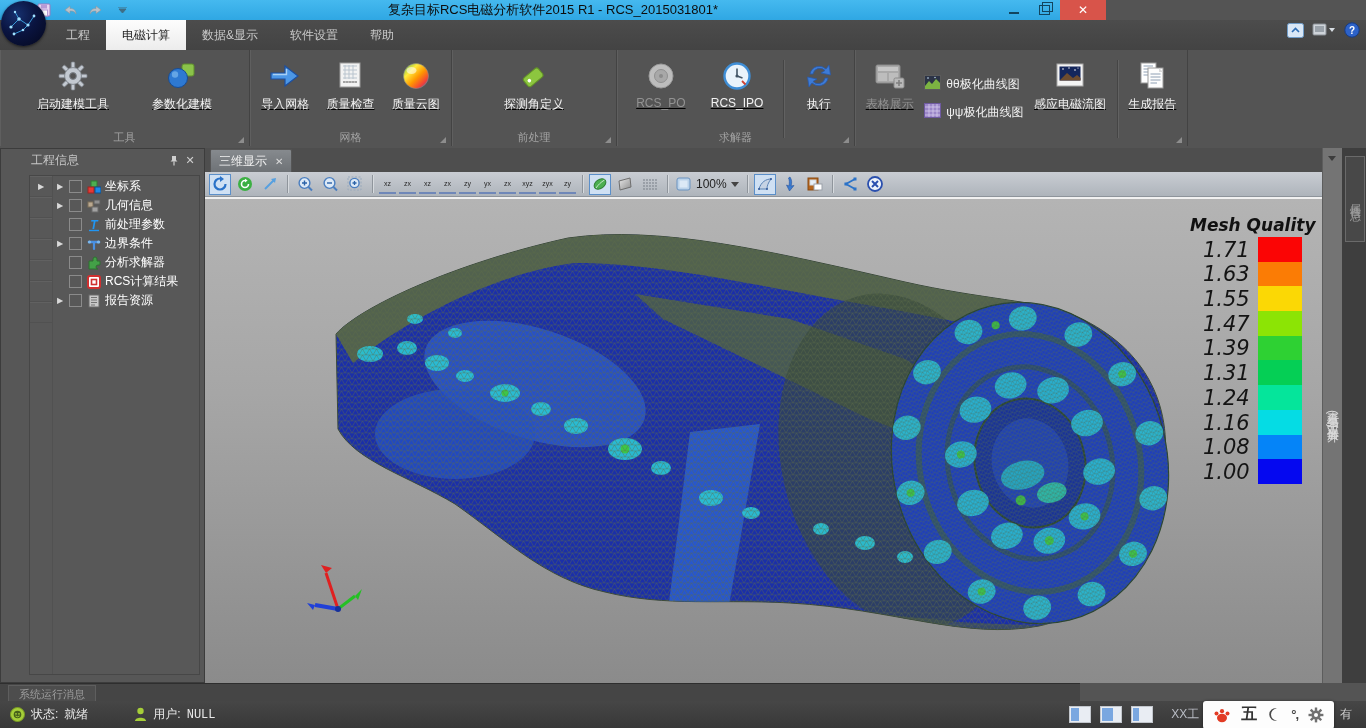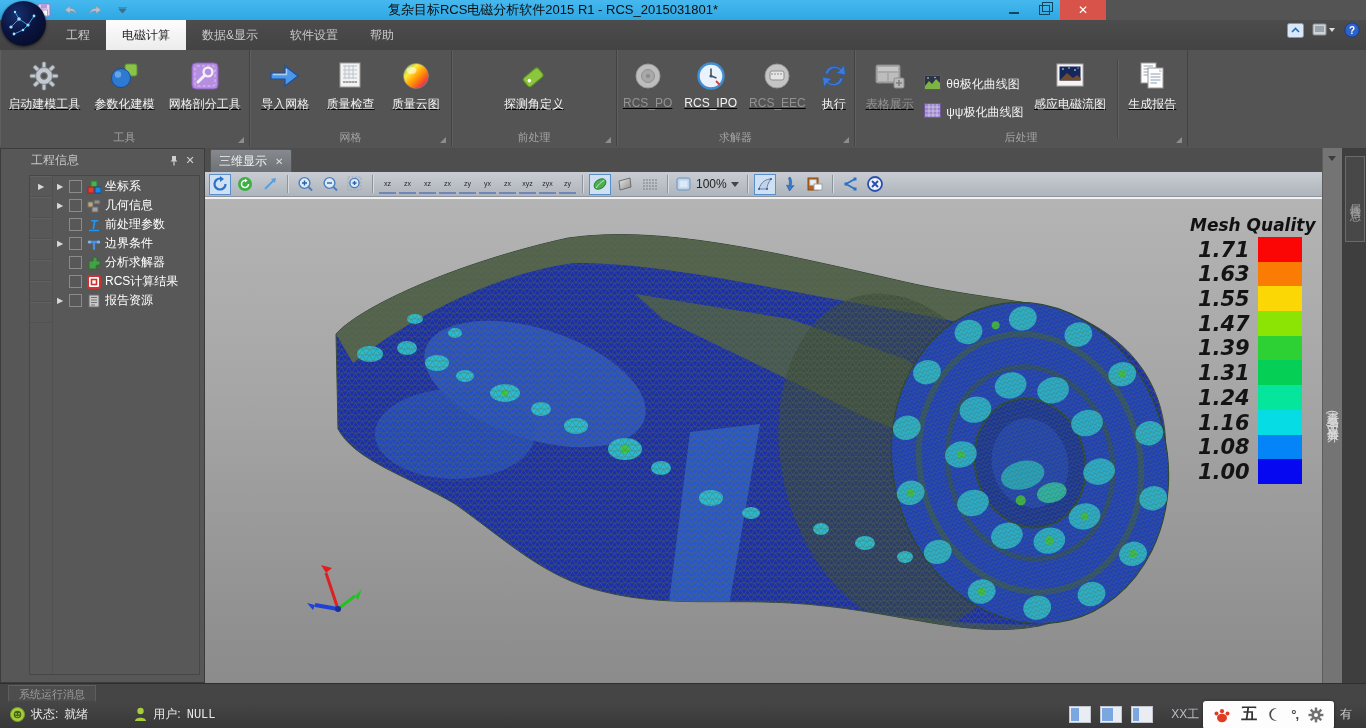--- a/index.html
+++ b/index.html
@@ -79,36 +79,36 @@
 
   .viewport{left:205px;top:197px;width:1117px;height:486px;
             background:linear-gradient(#b4b4b4 0%,#a6a6a6 40%,#8b8b8b 100%);
             border-top:2px solid #f1f1f1;box-sizing:border-box;overflow:hidden;}
 
   
   .legend{position:absolute;right:20px;top:16px;width:112px;}
   .lg-title{font-size:17px;font-weight:bold;font-style:italic;color:#111;text-align:center;margin-bottom:2px;
             font-family:"DejaVu Sans",sans-serif;white-space:nowrap;}
   .lg-row{display:flex;align-items:flex-end;height:24.7px;}
-  .lg-val{width:62px;text-align:right;padding-right:8px;font-size:21px;font-weight:bold;font-style:italic;
+  .lg-val{width:62px;text-align:right;padding-right:8px;font-size:21px;font-weight:normal;font-style:italic;
           color:#141414;line-height:24px;font-family:"DejaVu Sans",sans-serif;}
   .lg-sw{width:46px;height:24.7px;}
 
   
   .result-strip{left:1322px;top:148px;width:20px;height:535px;background:#747474;border-left:1px solid #5d5d5d;box-sizing:border-box;}
   .result-strip .arr{position:absolute;top:8px;left:5px;}
   .vert-text{position:absolute;top:50%;left:50%;transform:translate(-50%,-50%);
              writing-mode:vertical-rl;font-size:12px;color:#dadada;letter-spacing:2px;white-space:nowrap;}
   .rightdock{left:1342px;top:148px;width:24px;height:535px;background:#3e3e3e;}
   .prop-tab{position:absolute;left:3px;top:8px;width:18px;height:84px;background:#484848;border:1px solid #6a6a6a;
             display:flex;align-items:center;justify-content:center;cursor:pointer;}
   .prop-tab span{writing-mode:vertical-rl;font-size:11px;color:#9d9d9d;letter-spacing:2px;}
 
   
-  .msgrow{left:0;top:683px;width:1366px;height:18px;background:#454545;border-top:1px solid #2e2e2e;}
+  .msgrow{left:0;top:683px;width:1080px;height:18px;background:#454545;border-top:1px solid #2e2e2e;}
   .msgtab{position:absolute;left:8px;top:1px;height:16px;padding:0 10px;background:#4d4d4d;
           border:1px solid #5e5e5e;border-bottom:none;font-size:11px;color:#9c9c9c;display:flex;align-items:center;cursor:pointer;}
   .statusbar{left:0;top:701px;width:1366px;height:27px;background:linear-gradient(#464646,#383838);
              display:flex;align-items:center;padding:0 10px;box-sizing:border-box;font-size:12px;color:#e8e8e8;}
   .stat-item{display:flex;align-items:center;gap:6px;margin-right:46px;}
   .stat-spacer{flex:1;}
   .layout-icons{display:flex;gap:9px;margin-right:18px;}
   .lyi{width:20px;height:15px;background:#e9edf3;border:1px solid #c2c6cc;position:relative;cursor:pointer;}
   .lyi i{position:absolute;left:1px;top:1px;bottom:1px;background:#7aa7e0;}
   .copy-frag{color:#b9bcc4;margin-right:4px;}
@@ -230,31 +230,20 @@
     <div class="rbtn">
       <span class="ricon">
         <svg width="30" height="30">
             <rect x="15" y="3" width="12" height="12" rx="2" fill="#8bc34a" stroke="#5e8f2c"></rect>
             <circle cx="11" cy="17" r="9.5" fill="#2e79d2" stroke="#174d96"></circle>
             <circle cx="8" cy="13.5" r="3.2" fill="#7db8ec" opacity="0.7"></circle>
           </svg>
       </span>
       <span class="rlabel">参数化建模</span>
     </div>
-    <div class="rbtn">
-      <span class="ricon">
-        <svg width="30" height="30">
-            <rect x="2" y="2" width="26" height="26" rx="4" fill="#b68ee0" stroke="#8d5bc8"></rect>
-            <rect x="5" y="5" width="20" height="20" rx="2" fill="none" stroke="#d9c2f0" stroke-dasharray="3 2"></rect>
-            <circle cx="18" cy="11" r="4.4" fill="none" stroke="#f0f0f6" stroke-width="2.4"></circle>
-            <path d="M15 14 L8 21" stroke="#f0f0f6" stroke-width="3" stroke-linecap="round"></path>
-          </svg>
-      </span>
-      <span class="rlabel">网格剖分工具</span>
-    </div>
     <div class="rgroup-label">工具</div>
     <div class="rgroup-corner"></div>
   </div>
 
   <div class="rgroup" style="width:202px">
     <div class="rbtn">
       <span class="ricon">
         <svg width="32" height="28">
             <path d="M2 11 H16 V4 L29 14 L16 24 V17 H2 Z" fill="#4c97e6" stroke="#1c4fa0" stroke-width="1.2"></path>
             <path d="M4 12.5 H17.5 V7" fill="none" stroke="#a8d0f4" stroke-width="1.4"></path>
@@ -331,32 +320,20 @@
       <span class="ricon">
         <svg width="30" height="30">
             <circle cx="15" cy="15" r="12.5" fill="#eaf3fb" stroke="#3f8ed6" stroke-width="2.4"></circle>
             <circle cx="15" cy="15" r="1.6" fill="#456"></circle>
             <path d="M15 15 L15 7.5 M15 15 L20.5 17" stroke="#456" stroke-width="1.6"></path>
             <path d="M20 20 L23.5 23.5" stroke="#d04030" stroke-width="1.8"></path>
           </svg>
       </span>
       <span class="rlabel">RCS_IPO</span>
     </div>
-    <div class="rbtn disabled">
-      <span class="ricon">
-        <svg width="30" height="30">
-            <circle cx="15" cy="15" r="12" fill="#c4c4c4" stroke="#9a9a9a"></circle>
-            <rect x="8" y="10" width="14" height="9" rx="2" fill="#e4e4e4" stroke="#909090"></rect>
-            <g stroke="#909090">
-              <path d="M10 12 V14 M13 12 V14 M16 12 V14 M19 12 V14"></path>
-            </g>
-          </svg>
-      </span>
-      <span class="rlabel">RCS_EEC</span>
-    </div>
     <div class="rsep"></div>
     <div class="rbtn">
       <span class="ricon">
         <svg width="30" height="30">
             <path d="M6 13 A9.5 9.5 0 0 1 22 8 L25 4 L26.5 14 L17 12 L21 9.5 A7 7 0 0 0 9 13 Z" fill="#3d7bd6" stroke="#2a59a8" stroke-width="0.8"></path>
             <path d="M24 17 A9.5 9.5 0 0 1 8 22 L5 26 L3.5 16 L13 18 L9 20.5 A7 7 0 0 0 21 17 Z" fill="#3d7bd6" stroke="#2a59a8" stroke-width="0.8"></path>
           </svg>
       </span>
       <span class="rlabel">执行</span>
     </div>
@@ -428,21 +405,20 @@
             </g>
             <rect x="11" y="7" width="15" height="20" fill="#fdfdfd" stroke="#9a9a9a"></rect>
             <path d="M22 7 L26 11 L22 11 Z" fill="#d9d9d9"></path>
             <g stroke="#8fa0b4" stroke-width="1">
               <path d="M13.5 13 H23.5 M13.5 16 H23.5 M13.5 19 H23.5 M13.5 22 H20"></path>
             </g>
           </svg>
       </span>
       <span class="rlabel">生成报告</span>
     </div>
-    <div class="rgroup-label">后处理</div>
     <div class="rgroup-corner"></div>
   </div>
   <div style="flex:1"></div>
 </div>
 
 <div class="abs proj">
   <div class="proj-hdr">
     <span>工程信息</span>
     <span class="sp"></span>
     <span class="phicon">

